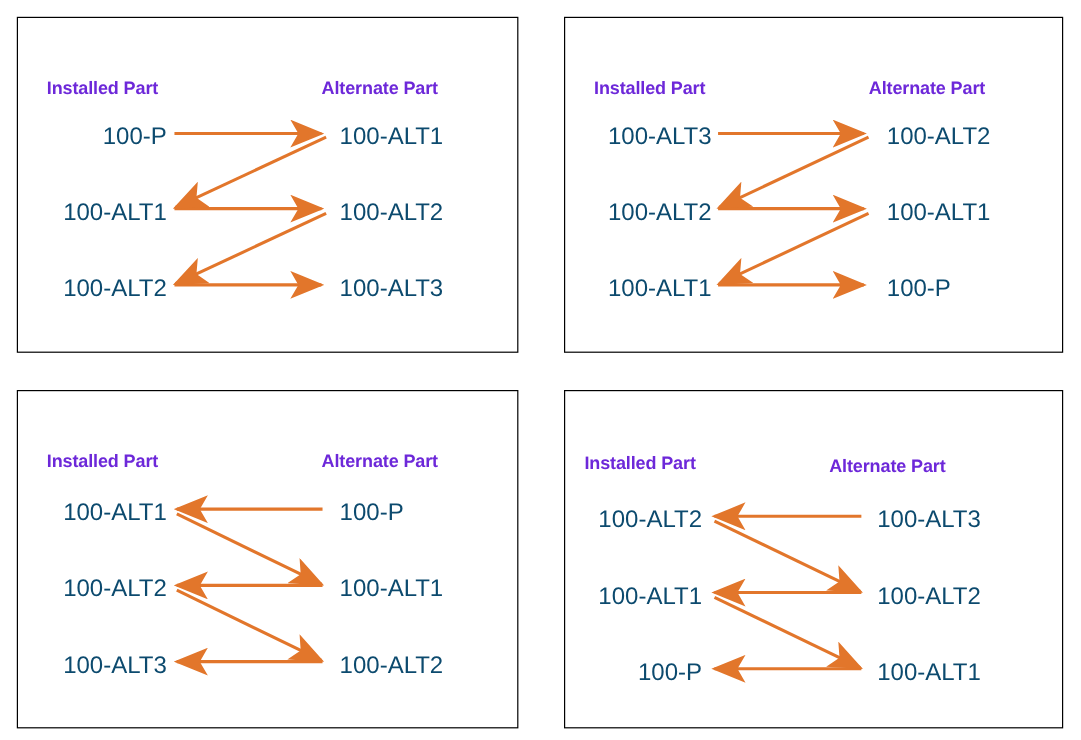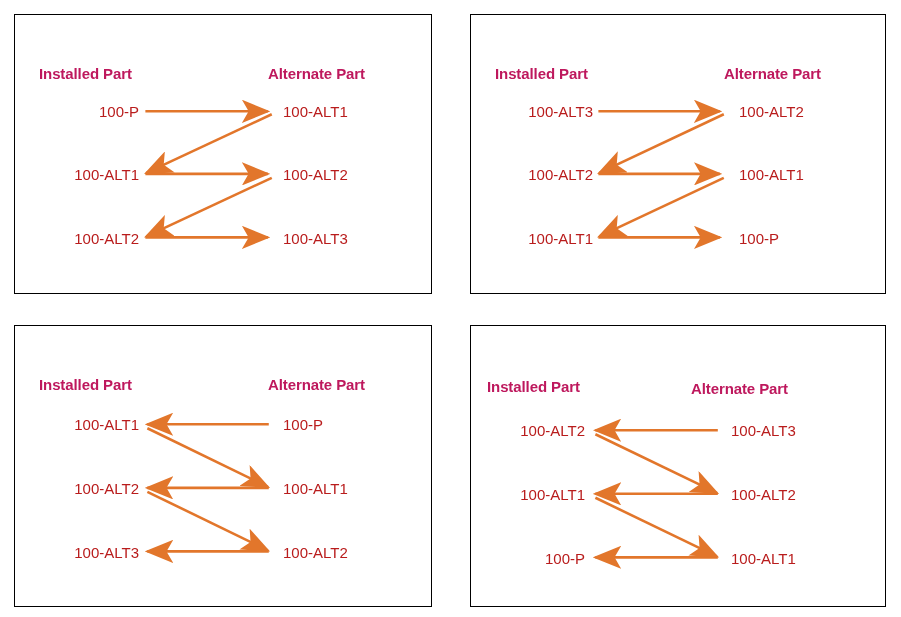--- a/index.html
+++ b/index.html
@@ -29,33 +29,33 @@
   .panel-inner {
     position: absolute;
     inset: 0;
   }
   .col-header {
     position: absolute;
     font-size: 15px;
     font-weight: bold;
     letter-spacing: -0.1px;
     white-space: nowrap;
-    color: #be185d;
+    color: #6d28d9;
   }
   .hdr-installed { left: 24px; top: 50px; }
   .hdr-alternate { left: 253px; top: 50px; text-align: center; }
   
   #panel-br .hdr-installed { left: 16px; top: 52px; }
   #panel-br .hdr-alternate { left: 220px; top: 54px; }
 
   .node-label {
     position: absolute;
-    font-size: 15px;
+    font-size: 20px;
     white-space: nowrap;
-    color: #b91c1c;
+    color: #0c4a6e;
     line-height: 1;
   }
   .node-left {
     text-align: right;
     right: 292px;
   }
   .node-right {
     text-align: left;
     left: 268px;
   }

